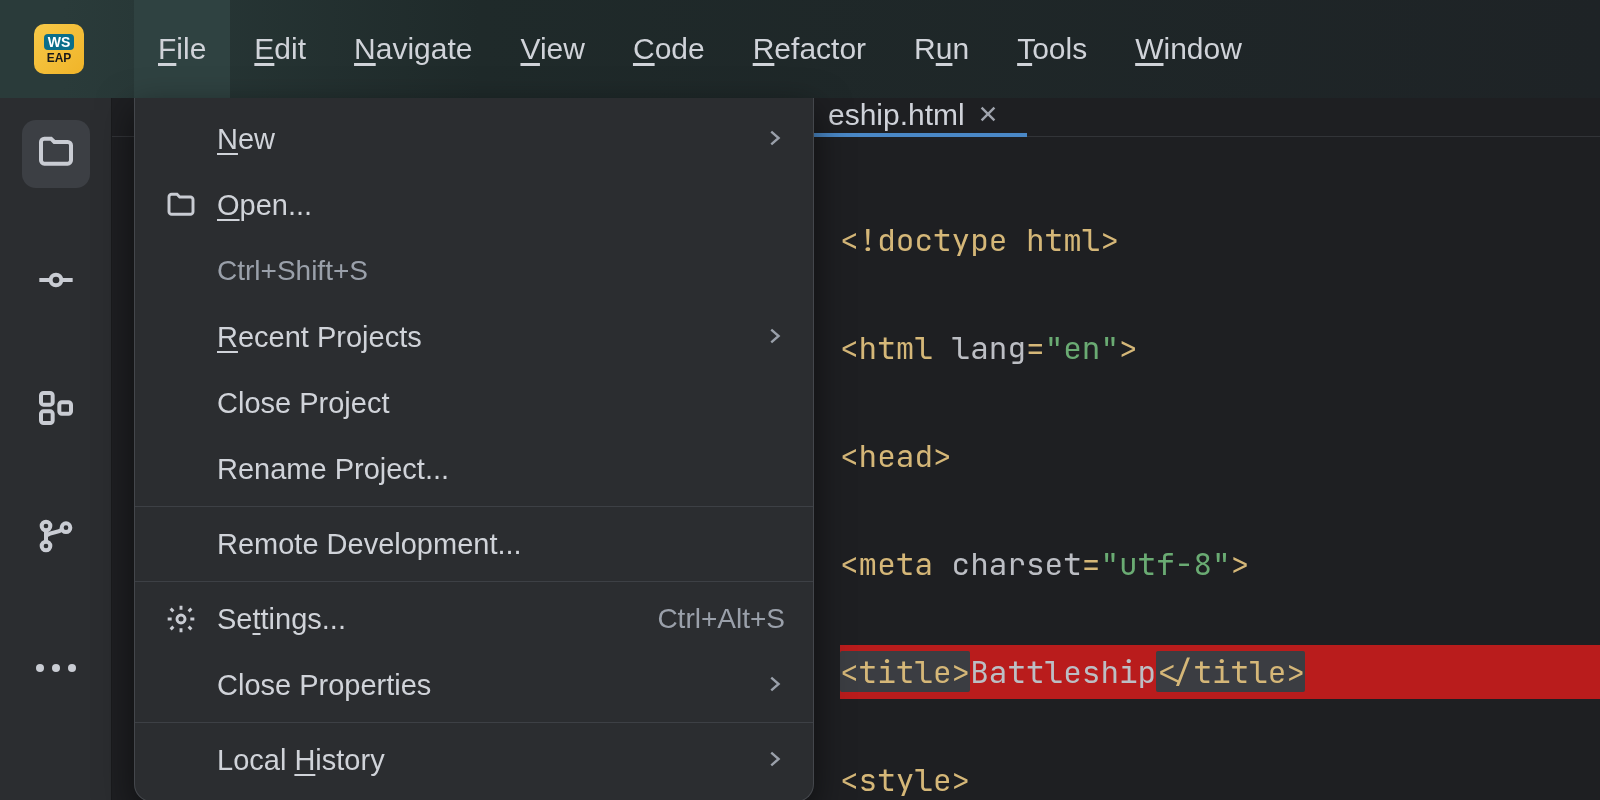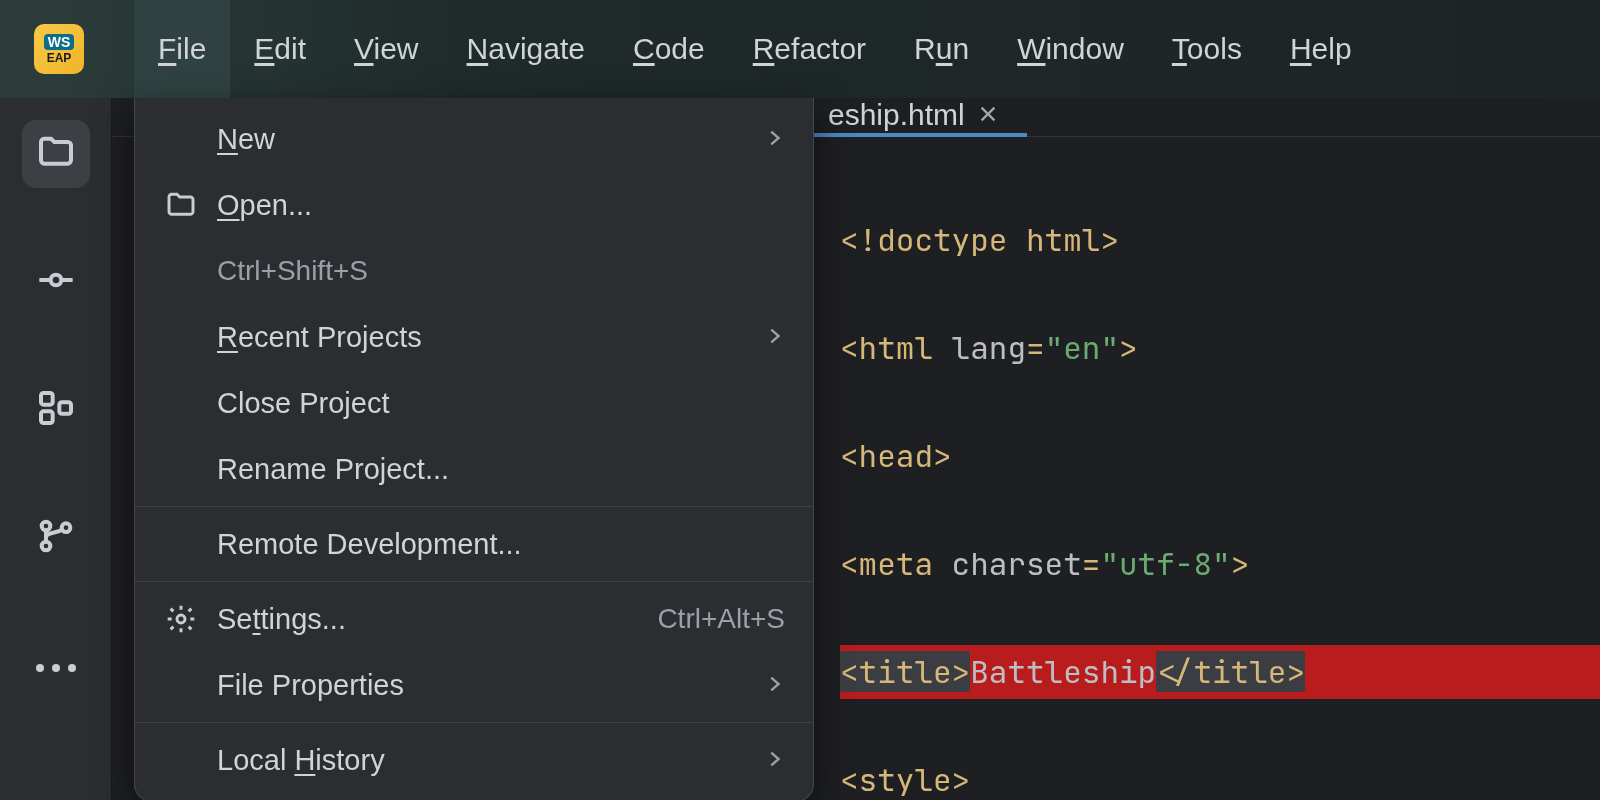--- a/index.html
+++ b/index.html
@@ -174,42 +174,39 @@
     <div class="app-icon-bottom">EAP</div>
   </div>
   <div class="menubar">
     <div class="menu-item active">
         <span><span class="mn">F</span>ile</span>
       </div>
     <div class="menu-item">
         <span><span class="mn">E</span>dit</span>
       </div>
     <div class="menu-item">
+        <span><span class="mn">N</span>avigate</span>
+      </div>
+    <div class="menu-item">
         <span><span class="mn">V</span>iew</span>
       </div>
     <div class="menu-item">
-        <span><span class="mn">N</span>avigate</span>
-      </div>
-    <div class="menu-item">
         <span><span class="mn">C</span>ode</span>
       </div>
     <div class="menu-item">
         <span><span class="mn">R</span>efactor</span>
       </div>
     <div class="menu-item">
         <span>R<span class="mn">u</span>n</span>
       </div>
     <div class="menu-item">
+        <span><span class="mn">T</span>ools</span>
+      </div>
+    <div class="menu-item">
         <span><span class="mn">W</span>indow</span>
-      </div>
-    <div class="menu-item">
-        <span><span class="mn">T</span>ools</span>
-      </div>
-    <div class="menu-item">
-        <span><span class="mn">H</span>elp</span>
       </div>
   </div>
 </div>
 
 <div class="main">
   <div class="gutter">
     <div class="gutter-btn selected">
       <span>
         <svg viewBox="0 0 24 24">
             <path d="M3 6a2 2 0 0 1 2-2h4l2 2h8a2 2 0 0 1 2 2v9a2 2 0 0 1-2 2H5a2 2 0 0 1-2-2V6z"></path>
@@ -302,21 +299,21 @@
             <svg viewBox="0 0 24 24">
               <circle cx="12" cy="12" r="3"></circle>
               <path d="M12 2v3M12 19v3M4.2 4.2l2.1 2.1M17.7 17.7l2.1 2.1M2 12h3M19 12h3M4.2 19.8l2.1-2.1M17.7 6.3l2.1-2.1"></path>
             </svg>
           </span>
         <span class="label">Se<span class="mn">t</span>tings...</span>
         <span class="shortcut">Ctrl+Alt+S</span>
       </div>
       <div class="dd-item">
         <span class="icon-slot"></span>
-        <span class="label">File Properties</span>
+        <span class="label">Close Properties</span>
         <span class="chevron"><svg viewBox="0 0 24 24">
               <polyline points="9 5 17 12 9 19"></polyline>
             </svg></span>
       </div>
       <div class="dd-sep"></div>
       <div class="dd-item">
         <span class="icon-slot"></span>
         <span class="label">Local <span class="mn">H</span>istory</span>
         <span class="chevron"><svg viewBox="0 0 24 24">
               <polyline points="9 5 17 12 9 19"></polyline>

